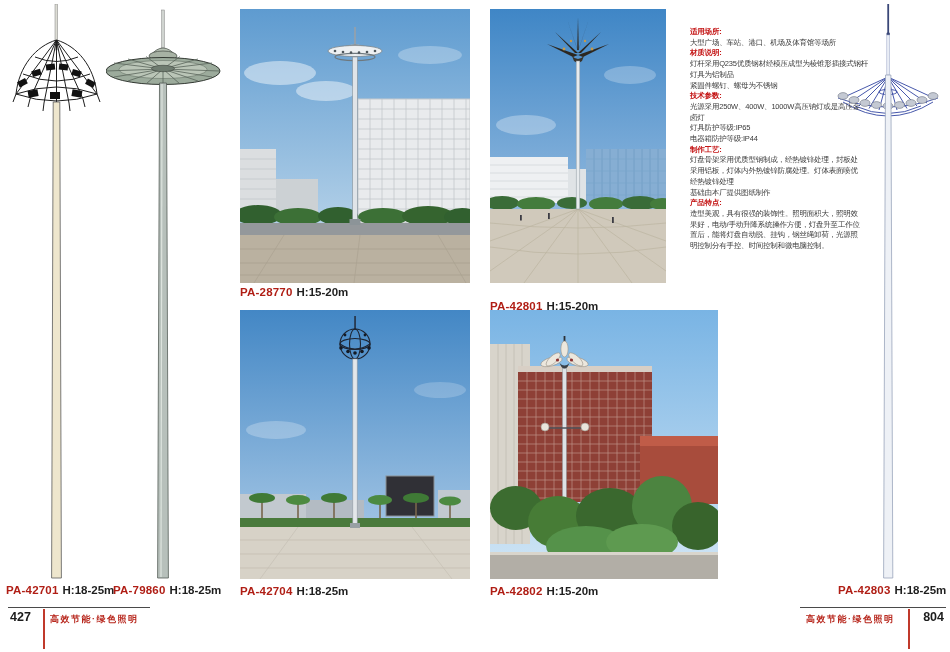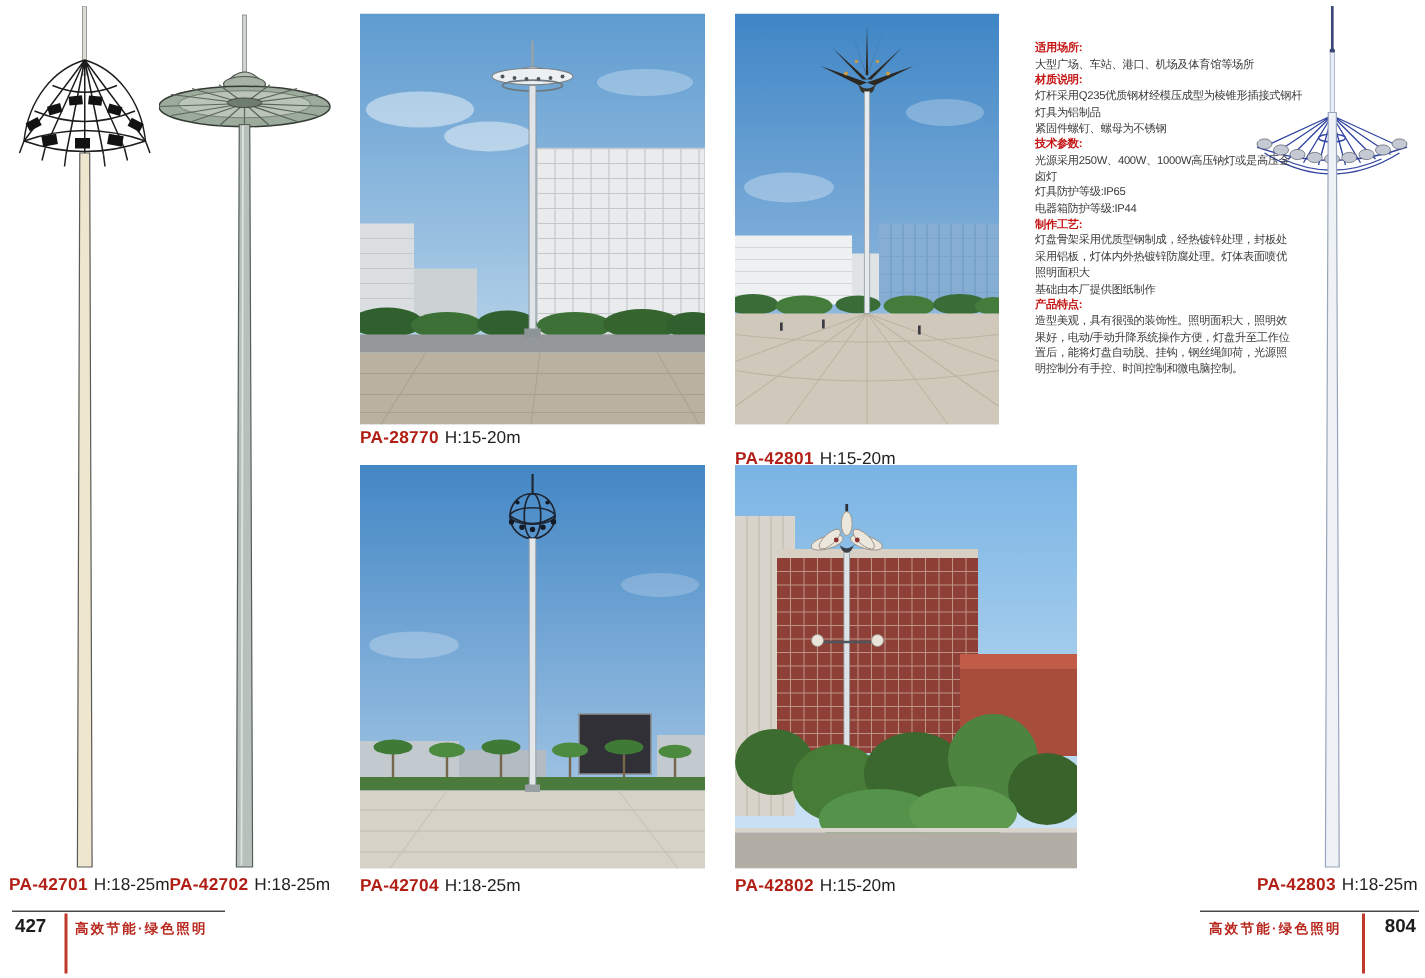--- a/index.html
+++ b/index.html
@@ -2,21 +2,21 @@
 <html><head>
 <meta charset="utf-8">
 <style>
   html,body{margin:0;padding:0;background:#ffffff;}
   .page{position:relative;width:950px;height:652px;background:#ffffff;overflow:hidden;
         font-family:"Liberation Sans","DejaVu Sans",sans-serif;}
   .abs{position:absolute;}
   
   .plabel{position:absolute;white-space:nowrap;font-size:11.5px;}
   .pcode{color:#b01e15;font-weight:bold;letter-spacing:0.2px;}
-  .pheight{color:#1f1f1f;font-weight:normal;margin-left:4px;}
+  .pheight{color:#1f1f1f;font-weight:bold;margin-left:4px;}
   
   .info{position:absolute;left:690px;top:27px;width:168px;font-size:7.5px;line-height:10.7px;
         color:#3a3a3a;letter-spacing:-0.2px;}
   .sec-title{color:#c41414;font-weight:bold;white-space:nowrap;}
   .sec-line{white-space:nowrap;}
   
   .footer{position:absolute;top:607px;height:60px;}
   .rule{position:absolute;left:0;top:0;width:100%;height:1px;background:#4a4a4a;}
   .pagenum{position:absolute;top:3px;font-size:12.5px;font-weight:bold;color:#1c1c1c;}
   .vbar{position:absolute;top:2px;width:2px;height:40px;background:#c0392b;}
@@ -302,21 +302,21 @@
         <ellipse cx="87" cy="96" rx="5" ry="3.4"></ellipse>
       <ellipse cx="98" cy="92" rx="5" ry="3.4"></ellipse>
     </g>
     <polygon points="50.5,71 55.9,71 57.8,574 48.6,574" fill="#eef1f6" stroke="#99a5bb" stroke-width="0.8"></polygon>
   </svg>
 
   <div class="plabel" style="left:6px;top:584px">
     <span class="pcode">PA-42701</span><span class="pheight">H:18-25m</span>
   </div>
   <div class="plabel" style="left:113px;top:584px">
-    <span class="pcode">PA-42702</span><span class="pheight">H:18-25m</span>
+    <span class="pcode">PA-79860</span><span class="pheight">H:18-25m</span>
   </div>
   <div class="plabel" style="left:240px;top:286px">
     <span class="pcode">PA-28770</span><span class="pheight">H:15-20m</span>
   </div>
   <div class="plabel" style="left:240px;top:585px">
     <span class="pcode">PA-42704</span><span class="pheight">H:18-25m</span>
   </div>
   <div class="plabel" style="left:490px;top:300px">
     <span class="pcode">PA-42801</span><span class="pheight">H:15-20m</span>
   </div>
@@ -335,21 +335,21 @@
     <div class="sec-line">灯具为铝制品</div>
     <div class="sec-line">紧固件螺钉、螺母为不锈钢</div>
     <div class="sec-title">技术参数:</div>
     <div class="sec-line">光源采用250W、400W、1000W高压钠灯或是高压金</div>
     <div class="sec-line">卤灯</div>
     <div class="sec-line">灯具防护等级:IP65</div>
     <div class="sec-line">电器箱防护等级:IP44</div>
     <div class="sec-title">制作工艺:</div>
     <div class="sec-line">灯盘骨架采用优质型钢制成，经热镀锌处理，封板处</div>
     <div class="sec-line">采用铝板，灯体内外热镀锌防腐处理。灯体表面喷优</div>
-    <div class="sec-line">照明面积大</div>
+    <div class="sec-line">经热镀锌处理</div>
     <div class="sec-line">基础由本厂提供图纸制作</div>
     <div class="sec-title">产品特点:</div>
     <div class="sec-line">造型美观，具有很强的装饰性。照明面积大，照明效</div>
     <div class="sec-line">果好，电动/手动升降系统操作方便，灯盘升至工作位</div>
     <div class="sec-line">置后，能将灯盘自动脱、挂钩，钢丝绳卸荷，光源照</div>
     <div class="sec-line">明控制分有手控、时间控制和微电脑控制。</div>
   </div>
 
   <div class="abs footer footer-left">
     <div class="rule"></div>

